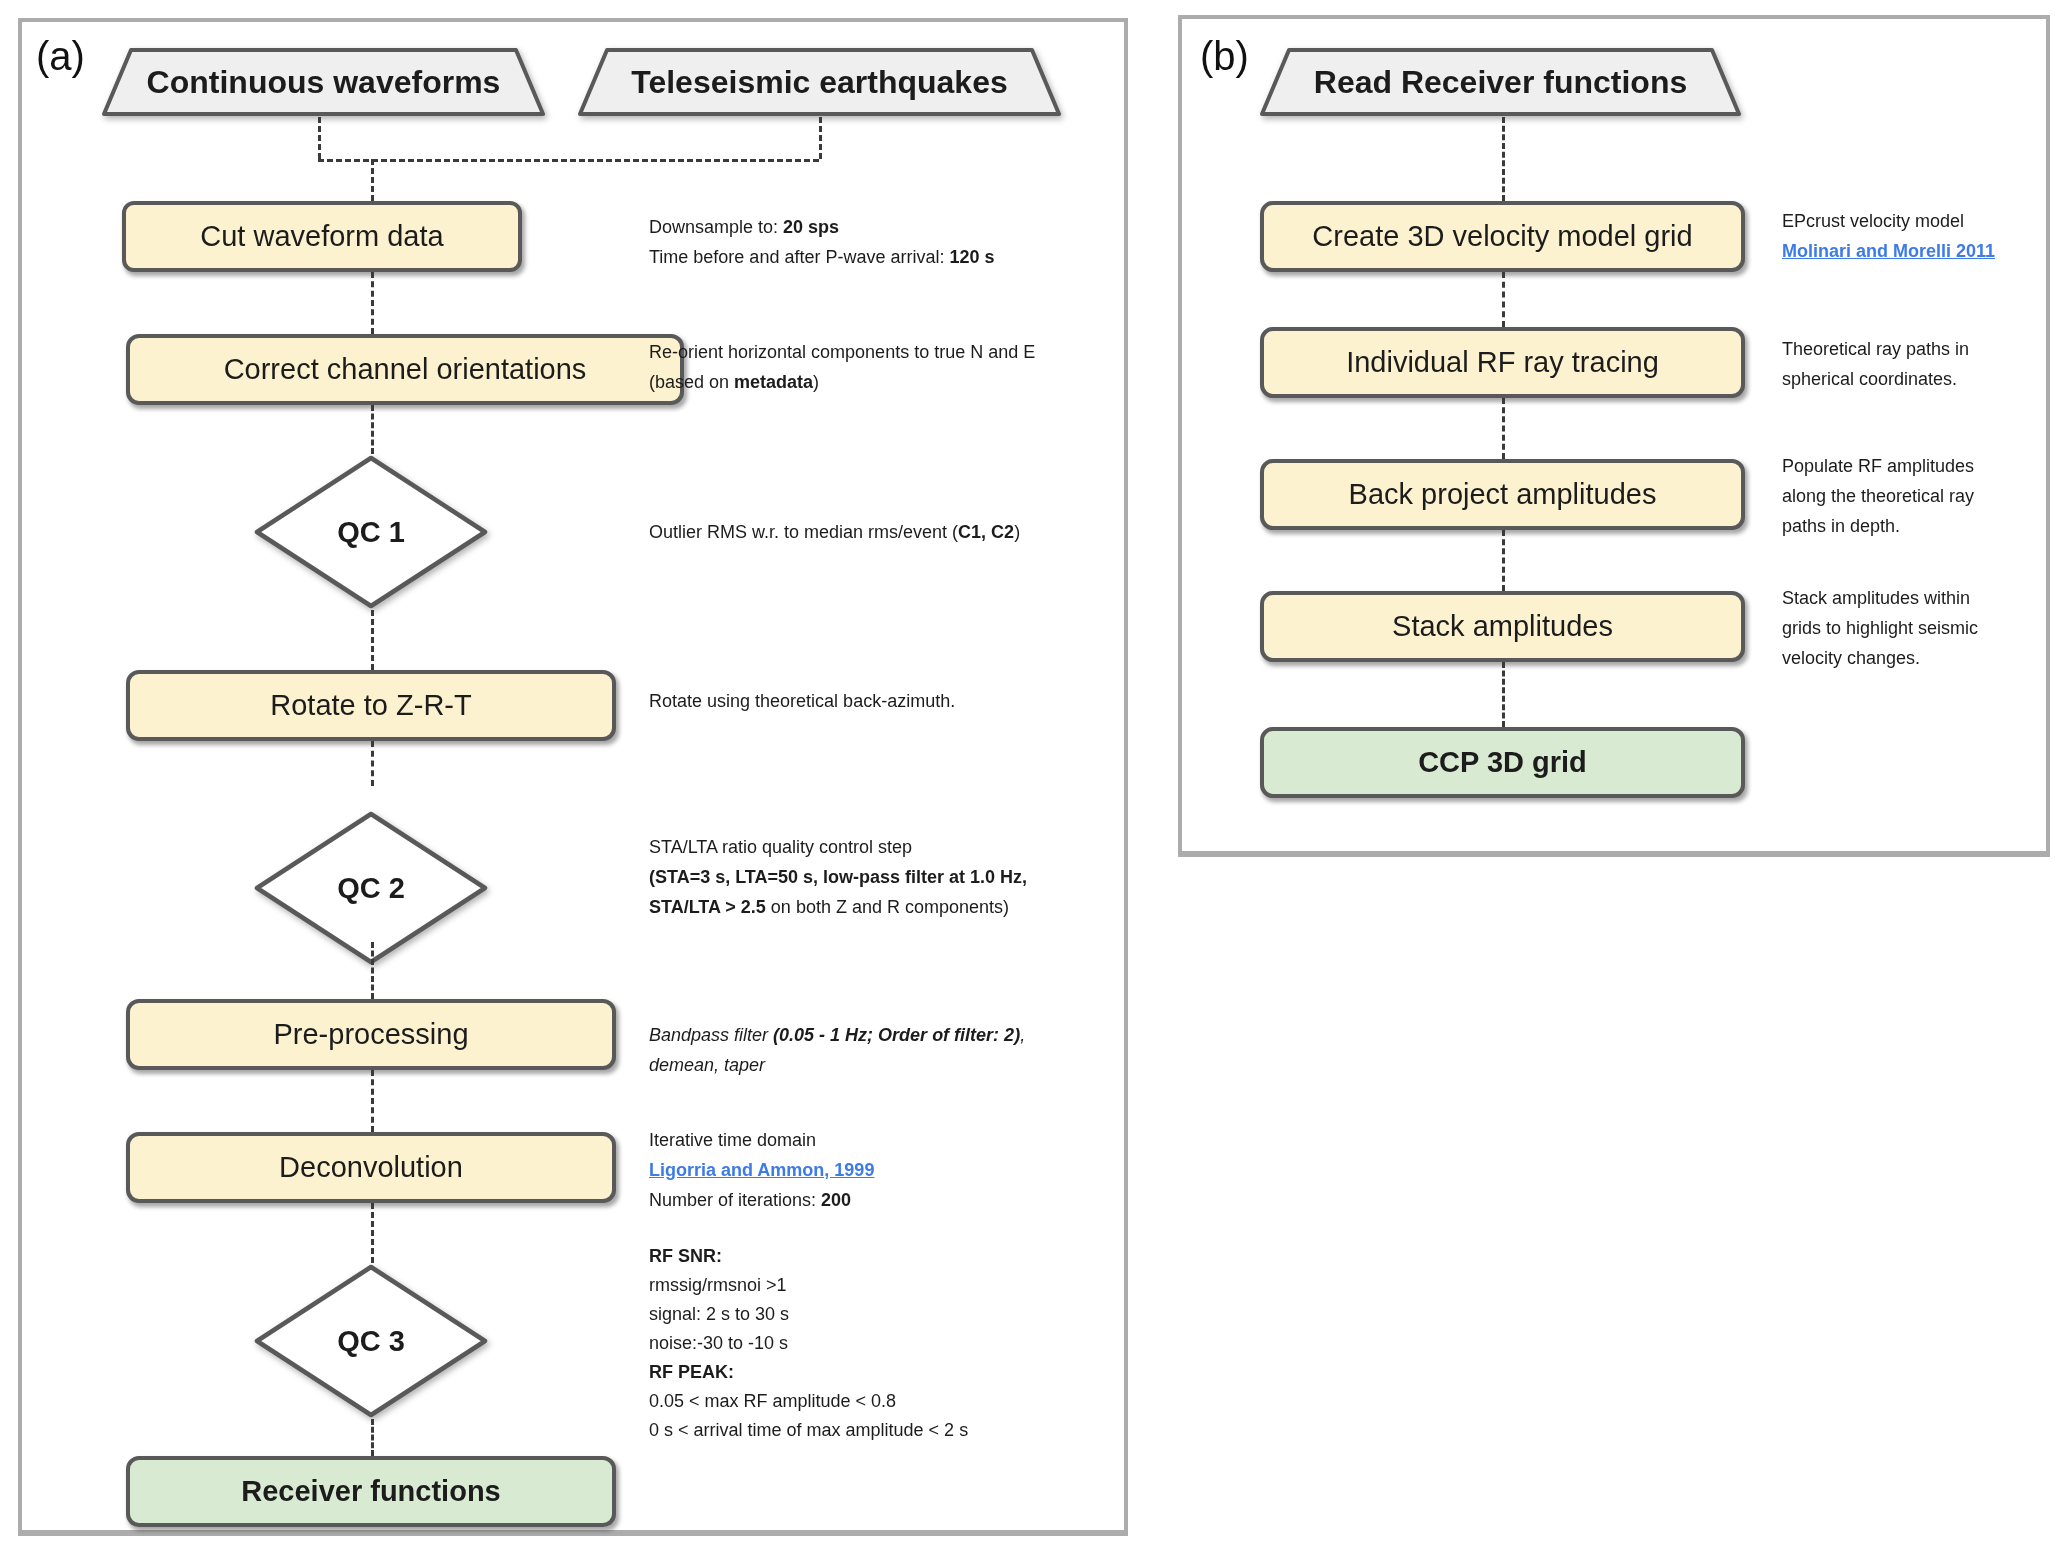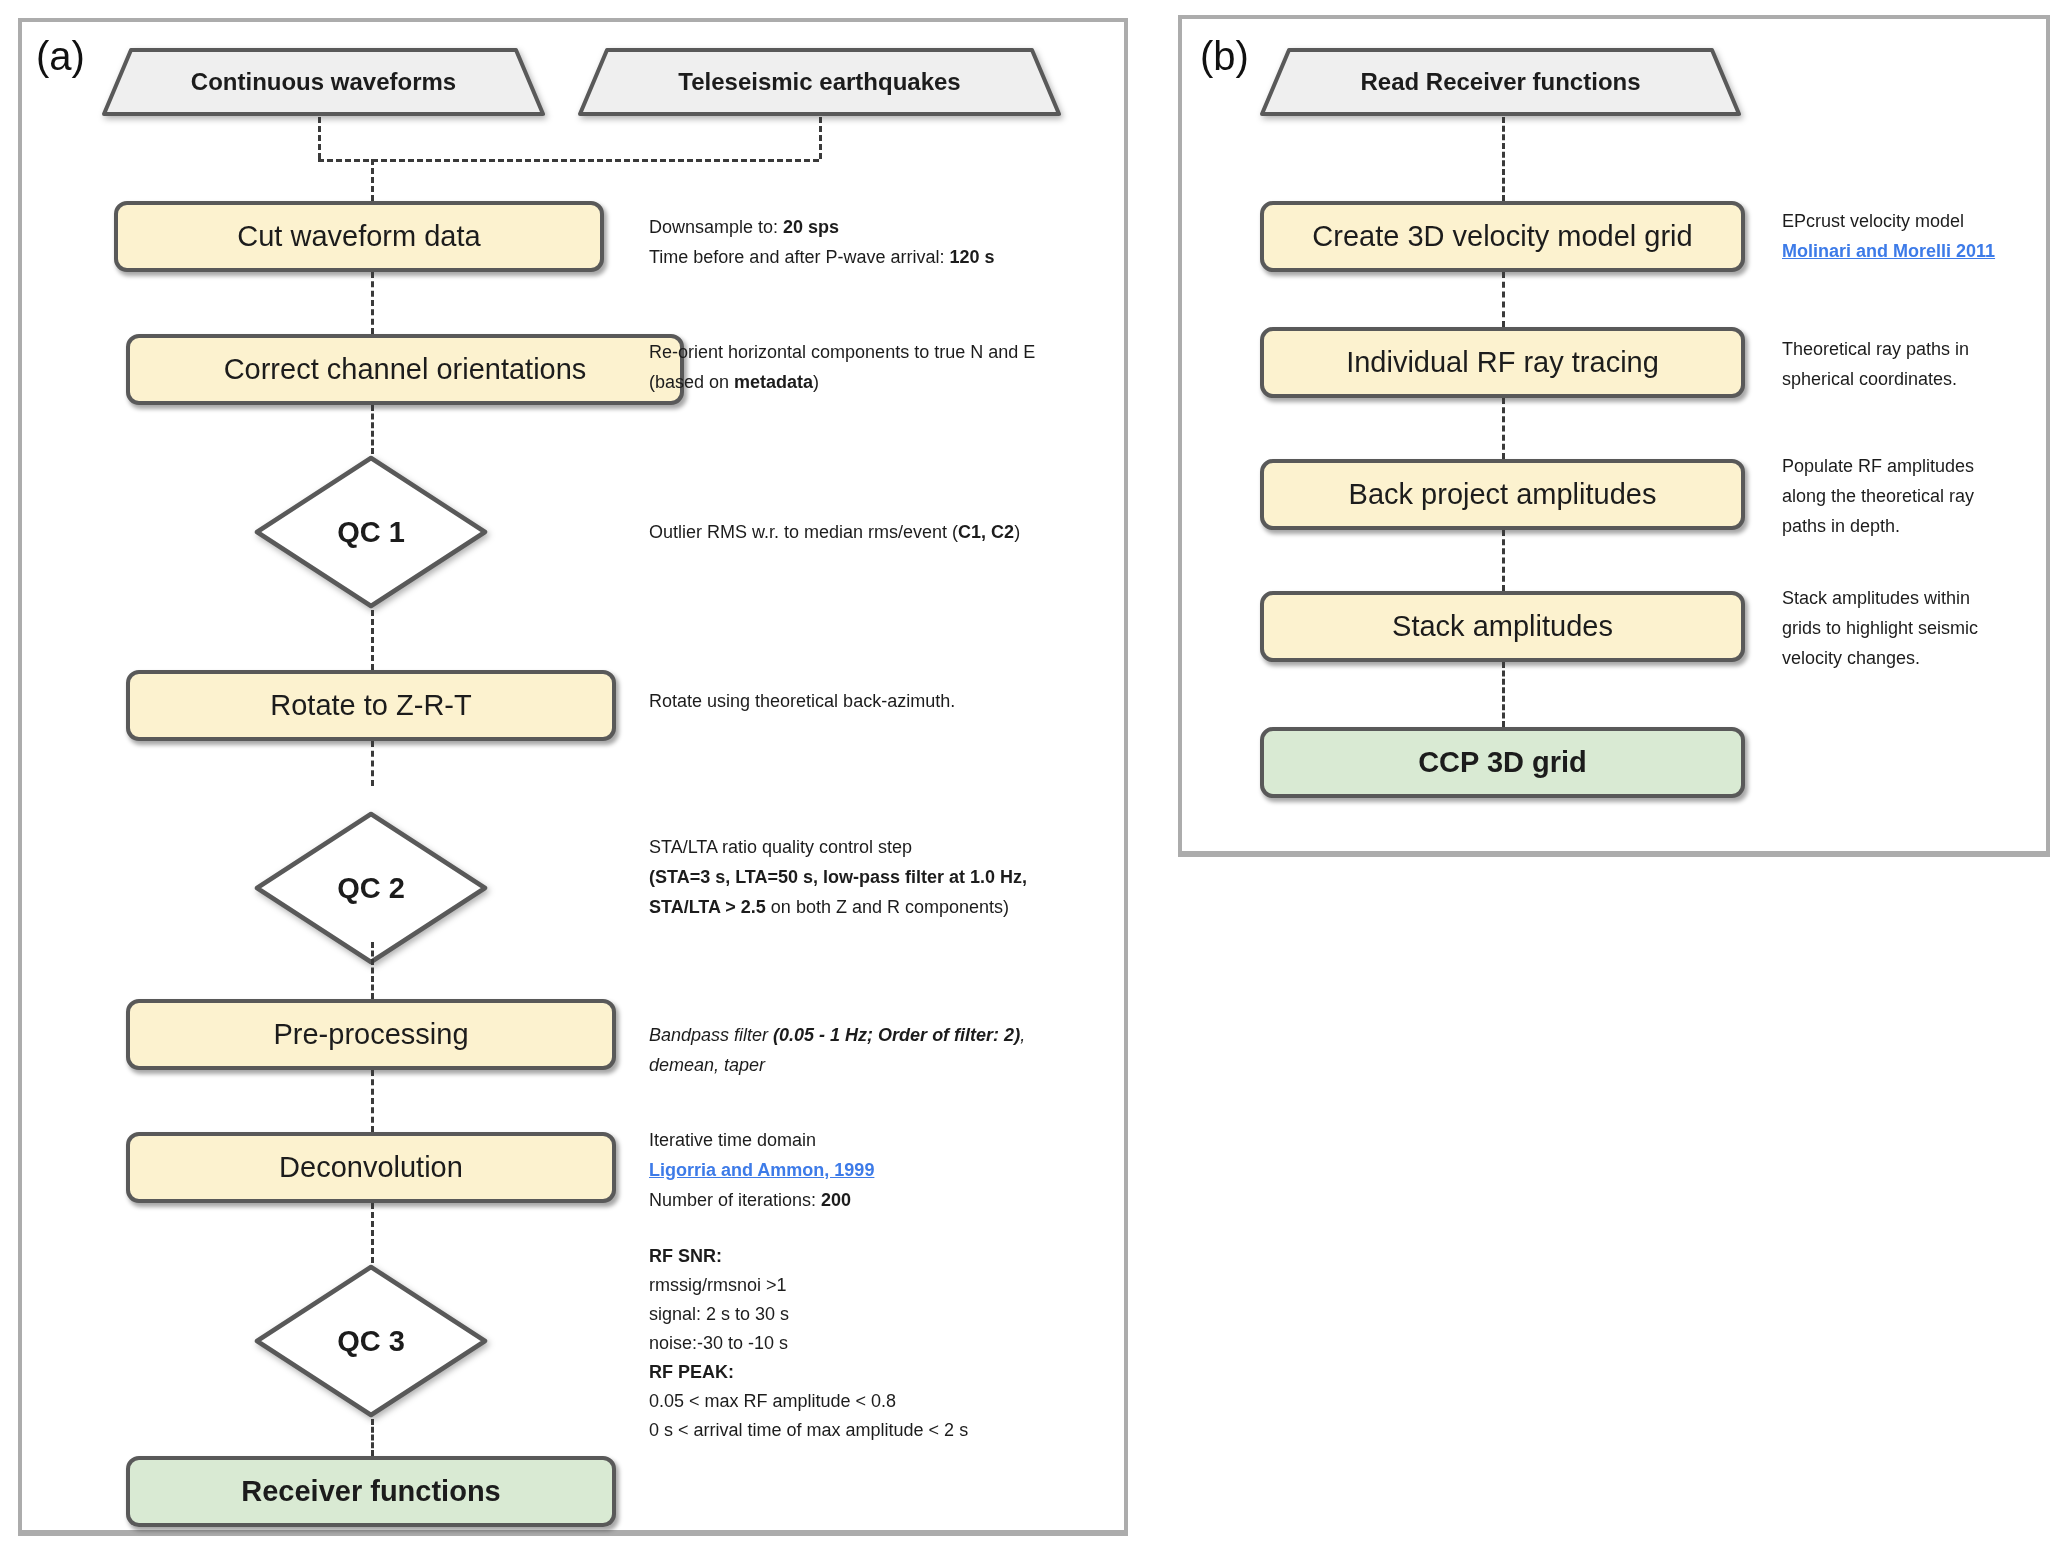--- a/index.html
+++ b/index.html
@@ -5,21 +5,21 @@
   html,body{margin:0;padding:0;background:#ffffff;}
   #canvas{
     position:relative;width:2067px;height:1559px;background:#ffffff;
     font-family:"Liberation Sans", sans-serif;color:#1c1c1c;overflow:hidden;
   }
   .panel{position:absolute;background:#ffffff;border:4px solid #ACACAC;border-bottom-width:6px;box-sizing:border-box;}
   .panel-label{position:absolute;font-size:40px;color:#111;}
   .trap{position:absolute;}
   .trap svg{position:absolute;left:0;top:0;filter:drop-shadow(2px 3px 3px rgba(0,0,0,0.30));}
   .trap polygon{fill:#EFEFEF;stroke:#595959;stroke-width:4;stroke-linejoin:round;}
-  .trap .lbl{position:absolute;left:0;top:0;width:100%;height:100%;display:flex;align-items:center;justify-content:center;font-weight:bold;font-size:24px;}
+  .trap .lbl{position:absolute;left:0;top:0;width:100%;height:100%;display:flex;align-items:center;justify-content:center;font-weight:bold;font-size:32px;}
   .box{
     position:absolute;height:71px;background:#FCF2CF;border:4px solid #595959;border-radius:13px;
     box-sizing:border-box;box-shadow:2.5px 3.5px 4px rgba(0,0,0,0.35);
     display:flex;align-items:center;justify-content:center;font-size:29px;
   }
   .box.green{background:#D9EAD3;font-weight:bold;}
   .diamond{position:absolute;width:240px;height:156px;}
   .diamond svg{position:absolute;left:0;top:0;filter:drop-shadow(2px 3px 3px rgba(0,0,0,0.30));}
   .diamond polygon{fill:#ffffff;stroke:#595959;stroke-width:4.5;stroke-linejoin:round;}
   .diamond .lbl{position:absolute;left:0;top:0;width:100%;height:100%;display:flex;align-items:center;justify-content:center;font-weight:bold;font-size:29px;}
@@ -49,21 +49,21 @@
           <polygon points="30,3 455,3 482,67 3,67"></polygon>
         </svg>
       <span class="lbl">Teleseismic earthquakes</span>
     </div>
 
     <div class="vdash" style="left:296px;top:95px;height:42px;"></div>
     <div class="vdash" style="left:797px;top:95px;height:42px;"></div>
     <div class="hdash" style="left:296px;top:137px;width:501px;"></div>
     <div class="vdash" style="left:349px;top:137px;height:42px;"></div>
 
-    <div class="box" style="left:92px;top:179px;width:490px;">
+    <div class="box" style="left:100px;top:179px;width:400px;border-radius:12px;">
       <span>Cut waveform data</span>
     </div>
     <div class="vdash" style="left:349px;top:250px;height:62px;"></div>
 
     <div class="box" style="left:104px;top:312px;width:558px;">
       <span>Correct channel orientations</span>
     </div>
     <div class="vdash" style="left:349px;top:383px;height:49px;"></div>
 
     <div class="diamond" style="left:229px;top:432px;">

